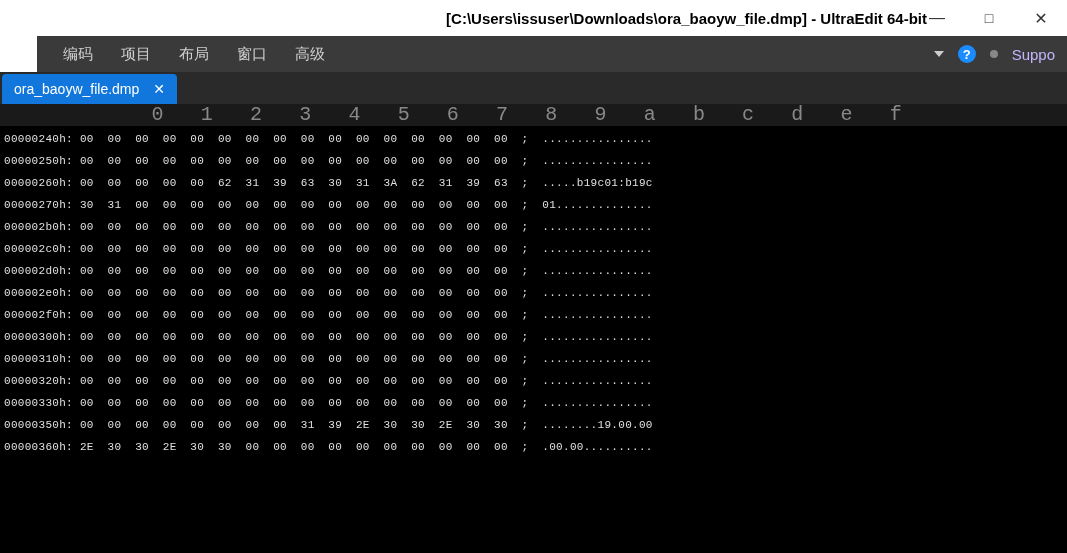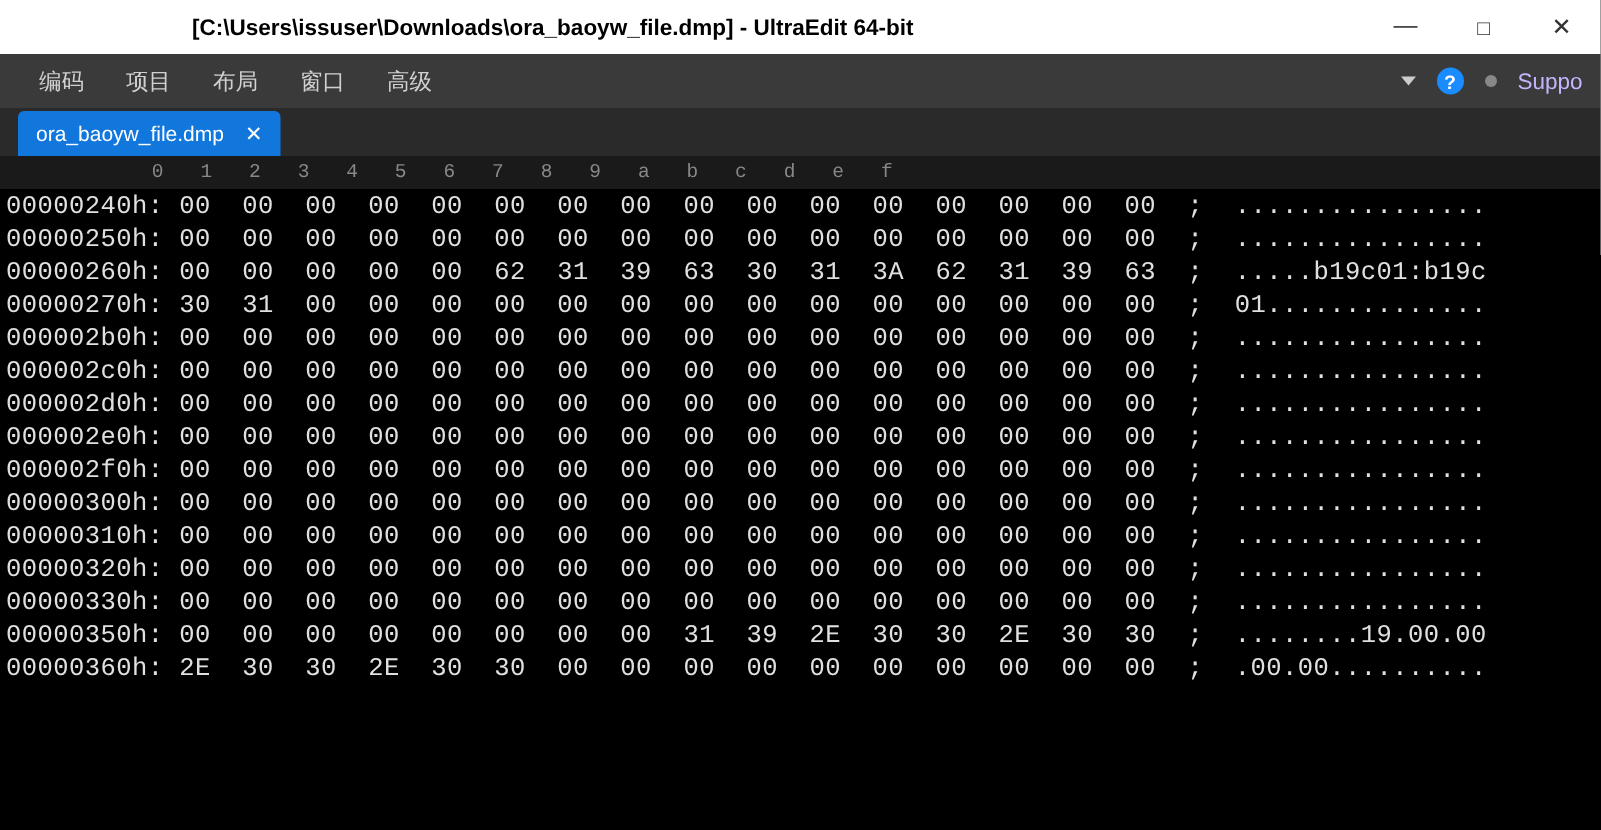--- a/index.html
+++ b/index.html
@@ -16,20 +16,21 @@
       align-items: center;
       background: #fff;
       padding: 0 8px;
     }
     .title-text {
       font-size: 15px;
       font-weight: 600;
       color: #000;
       margin-left: 120px;
       flex: 1;
+      text-align: right;
     }
     .win-controls {
       display: flex;
       gap: 32px;
       align-items: center;
       margin-right: 8px;
     }
     .win-btn {
       width: 20px;
       height: 20px;
@@ -40,20 +41,21 @@
       color: #333;
       cursor: pointer;
     }
     .menubar {
       height: 36px;
       background: #3a3a3a;
       display: flex;
       align-items: center;
       padding: 0 12px;
       color: #ccc;
+      margin-left: 37px;
     }
     .menu-item {
       padding: 0 14px;
       font-size: 15px;
       color: #d0d0d0;
       cursor: pointer;
       height: 100%;
       display: flex;
       align-items: center;
     }
@@ -102,43 +104,43 @@
     }
     .tab {
       height: 30px;
       background: #1177dd;
       color: #fff;
       display: flex;
       align-items: center;
       padding: 0 12px;
       font-size: 14px;
       border-radius: 4px 4px 0 0;
-      margin-left: 12px;
+      margin-left: 2px;
     }
     .tab-close {
       margin-left: 14px;
       font-size: 14px;
       cursor: pointer;
     }
     .ruler {
       height: 22px;
       background: #1a1a1a;
       color: #888;
       font-family: "Consolas", "Courier New", monospace;
-      font-size: 13px;
+      font-size: 20px;
       white-space: pre;
       padding-left: 4px;
       line-height: 22px;
       letter-spacing: 0.3px;
     }
     .hex-area {
       background: #000;
       color: #e0e0e0;
       font-family: "Consolas", "Courier New", monospace;
-      font-size: 17px;
+      font-size: 11px;
       padding: 2px 4px;
       line-height: 22px;
       height: calc(553px - 36px - 36px - 32px - 22px);
       overflow: hidden;
       position: relative;
       letter-spacing: 0.3px;
     }
     .hex-row {
       white-space: pre;
     }

